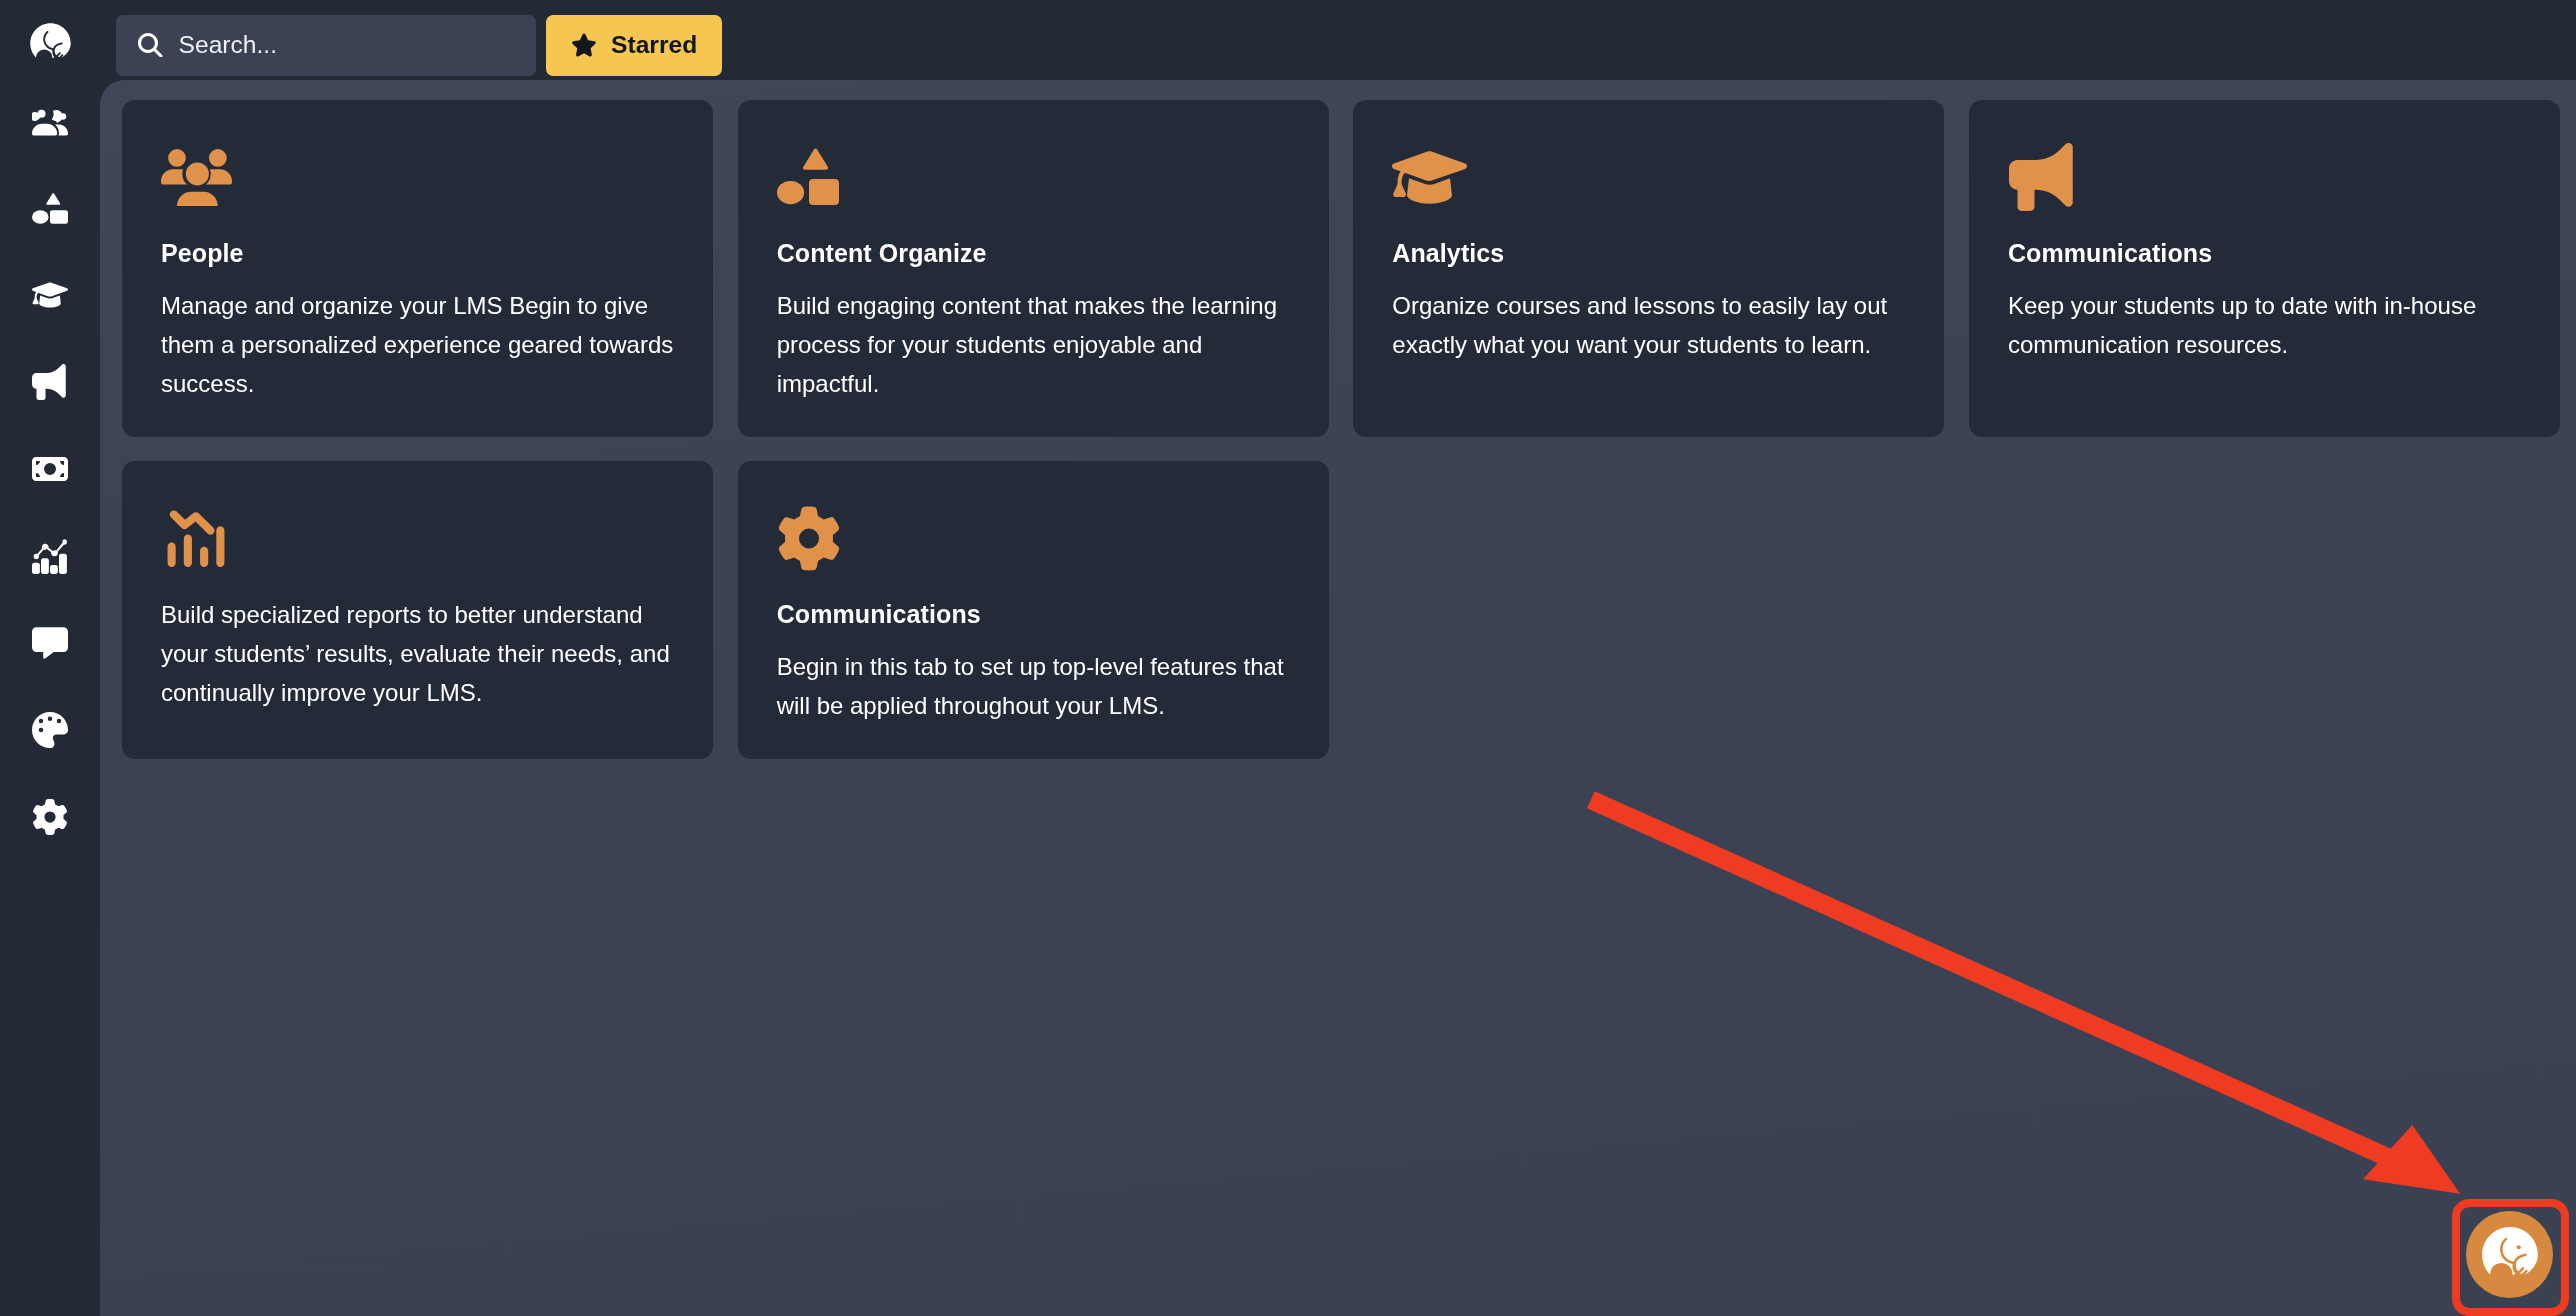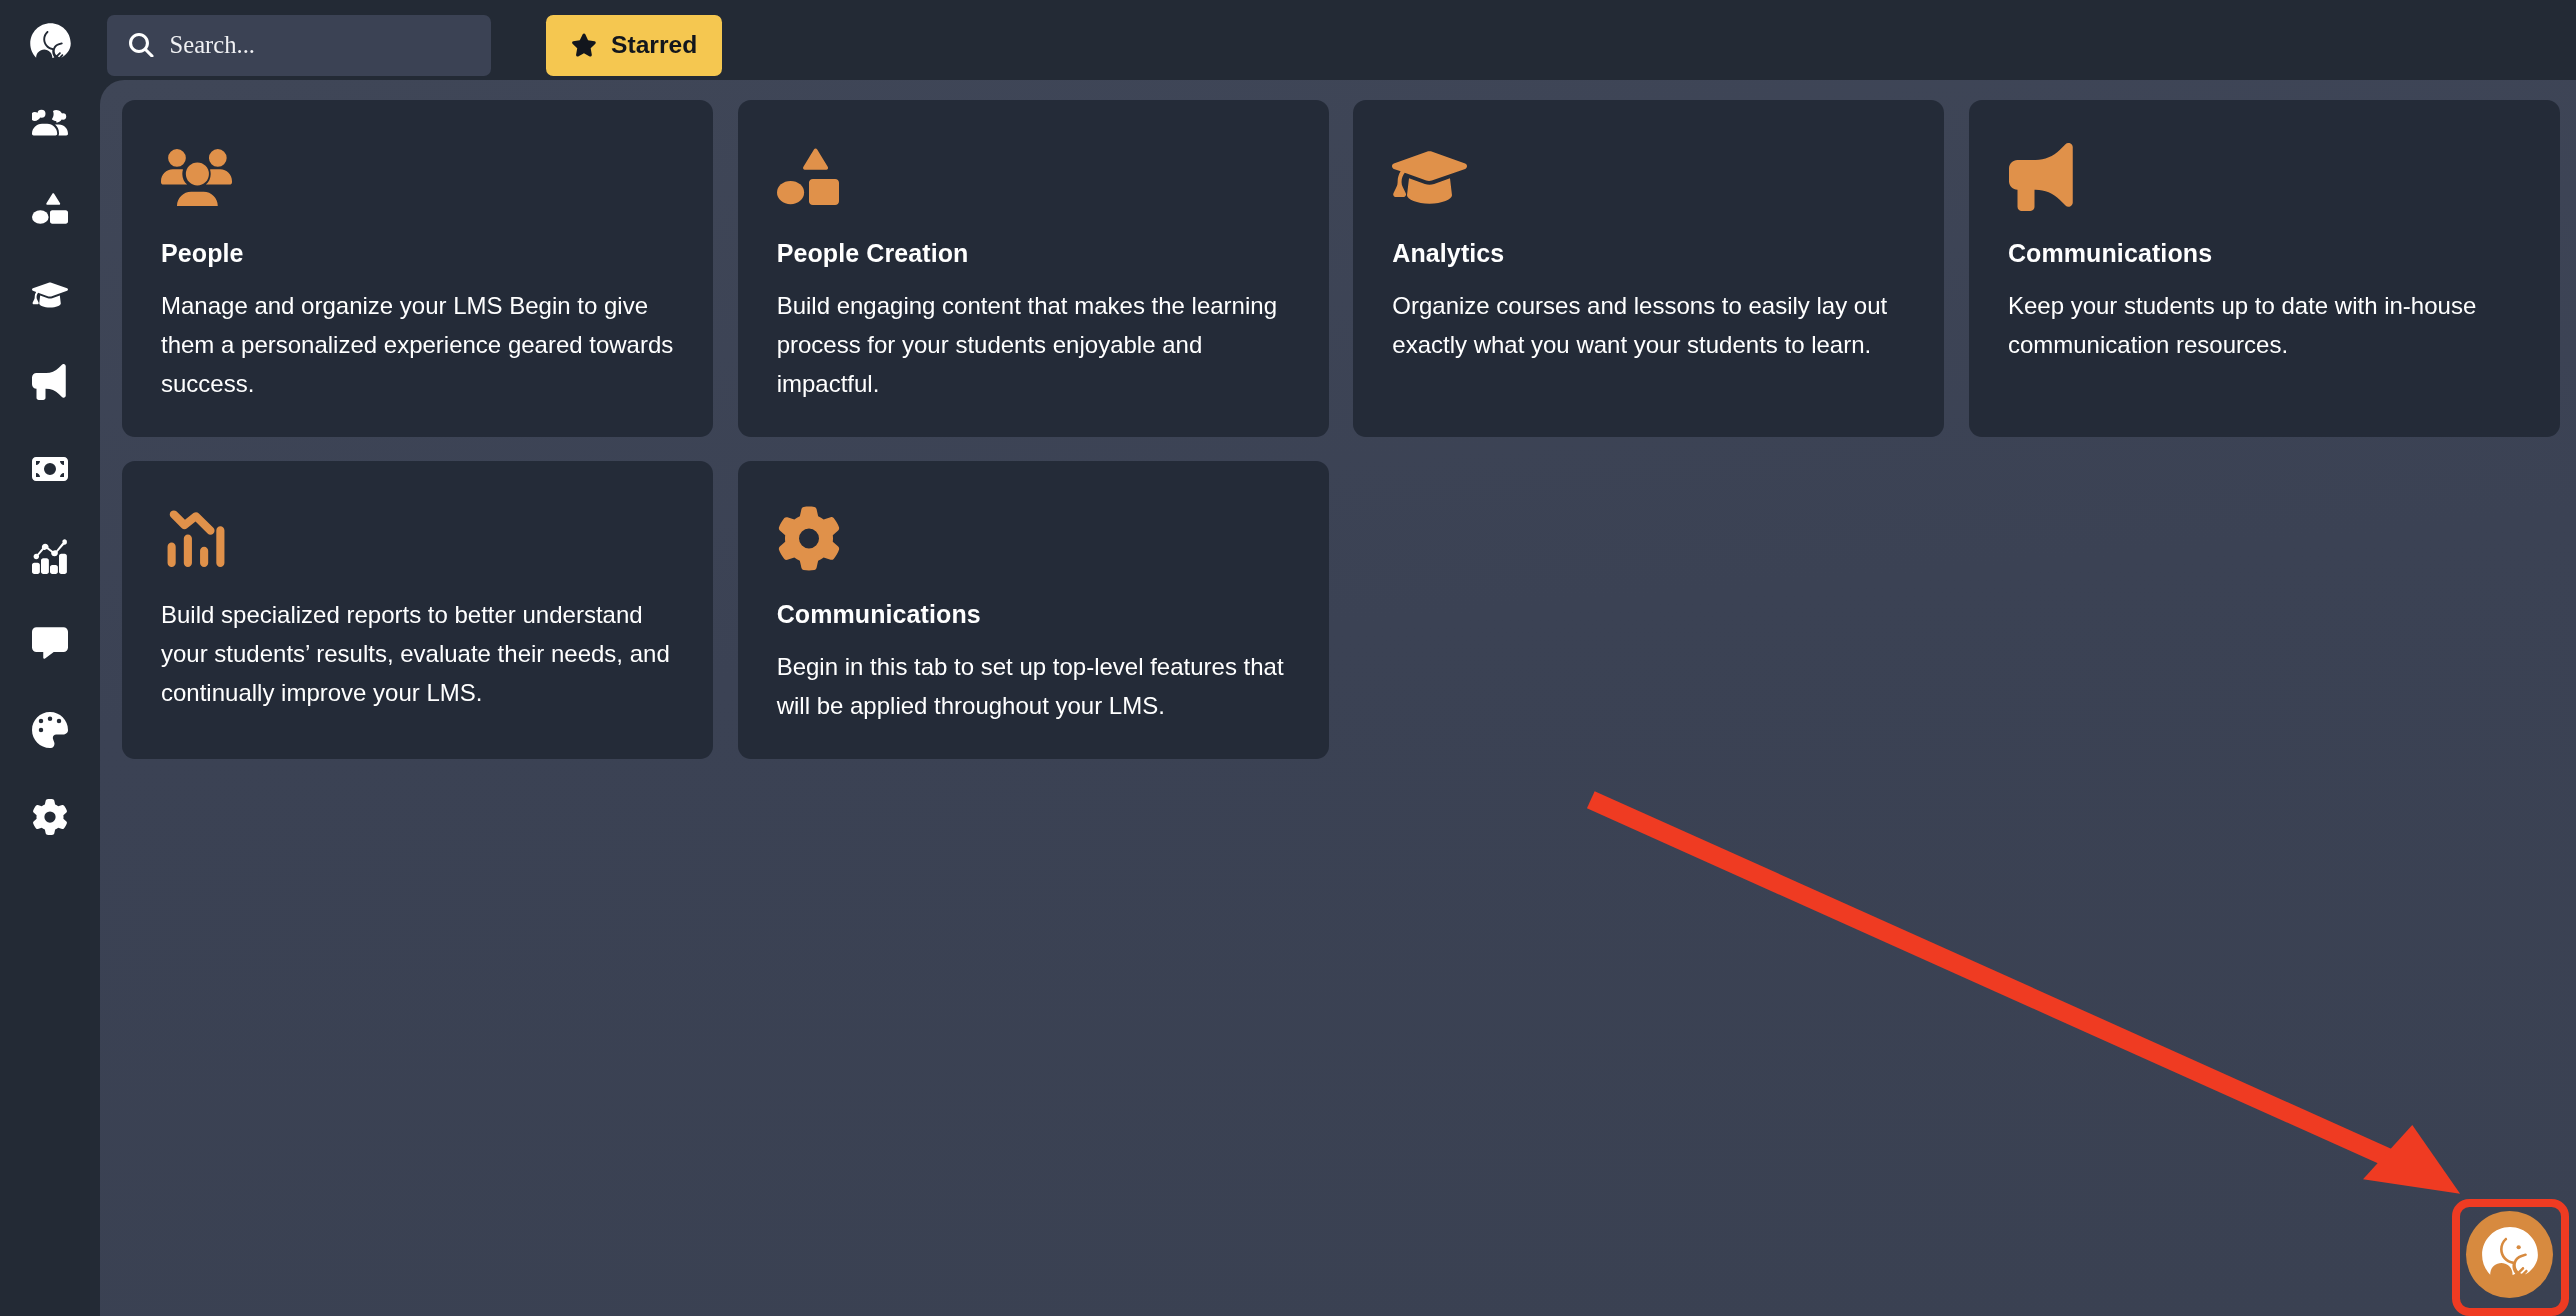--- a/index.html
+++ b/index.html
@@ -81,28 +81,27 @@
   }
 
   
   #topbar {
     position: absolute; left: 100px; top: 0;
     width: 2476px; height: 80px;
     background: #232a35;
     z-index: 6;
   }
   #search-box {
-    position: absolute; left: 7px; top: 14.5px;
-    width: 384px; height: 61px;
+    position: absolute; left: 16px; top: 14.5px;
+    width: 420px; height: 61px;
     background: #3b4254;
     border-radius: 7.2px;
     display: flex; align-items: center;
     padding-left: 22px;
     cursor: text;
-    font-family: Liberation Serif, serif;
   }
   #search-box .mag { width: 24.6px; height: 24.6px; fill: #ffffff; flex: 0 0 auto; }
   #search-text {
     margin-left: 16px;
     color: #f0f1f4;
     font-size: 24.6px;
   }
   #starred-btn {
     position: absolute; left: 446px; top: 14.5px;
     height: 61px;
@@ -237,21 +236,21 @@
         <div class="card-desc">Manage and organize your LMS Begin to give them a personalized experience geared towards success.</div>
       </div>
 
       <div class="card">
         <div class="card-icon">
           <svg width="62" height="62" viewBox="0 0 512 512">
               <path d="M332 28c-6-10-21-10-27 0l-88 146c-6 10 1 23 13 23h177c12 0 19-13 13-23L332 28zM296 272h184c18 0 32 14 32 32v152c0 18-14 32-32 32H296c-18 0-32-14-32-32V304c0-18 14-32 32-32z"></path>
               <ellipse cx="112" cy="384" rx="112" ry="96"></ellipse>
             </svg>
         </div>
-        <div class="card-title">People Creation</div>
+        <div class="card-title">Content Organize</div>
         <div class="card-desc">Build engaging content that makes the learning process for your students enjoyable and impactful.</div>
       </div>
 
       <div class="card">
         <div class="card-icon">
           <svg width="75" height="61" viewBox="0 0 640 512">
               <path d="M320 32c-8.1 0-16.1 1.4-23.7 4.1L15.8 137.4C6.3 140.9 0 149.9 0 160s6.3 19.1 15.8 22.6l57.9 20.9C57.3 229.3 48 259.8 48 291.9v4.1c0 14.5-3.4 28.8-9.9 41.8l-25.8 51.6c-3.5 7-3.2 15.4 1 22s11.7 10.6 19.6 10.6h64c7.9 0 15.3-4 19.6-10.6s4.6-15 1-22L91.6 337.8c-6.5-13-9.9-27.3-9.9-41.8v-4.1c0-28.5 9.8-55.7 27.2-77.4l183.4 66.2c7.6 2.7 15.6 4.1 23.7 4.1s16.1-1.4 23.7-4.1L624.2 182.6c9.5-3.5 15.8-12.5 15.8-22.6s-6.3-19.1-15.8-22.6L343.7 36.1C336.1 33.4 328.1 32 320 32zM128 408c0 35.3 86 72 192 72s192-36.7 192-72l-17.1-145.1-135.6 49c-12.6 4.5-25.8 6.8-39.3 6.8s-26.7-2.3-39.3-6.8l-135.6-49L128 408z"></path>
             </svg>
         </div>
         <div class="card-title">Analytics</div>

